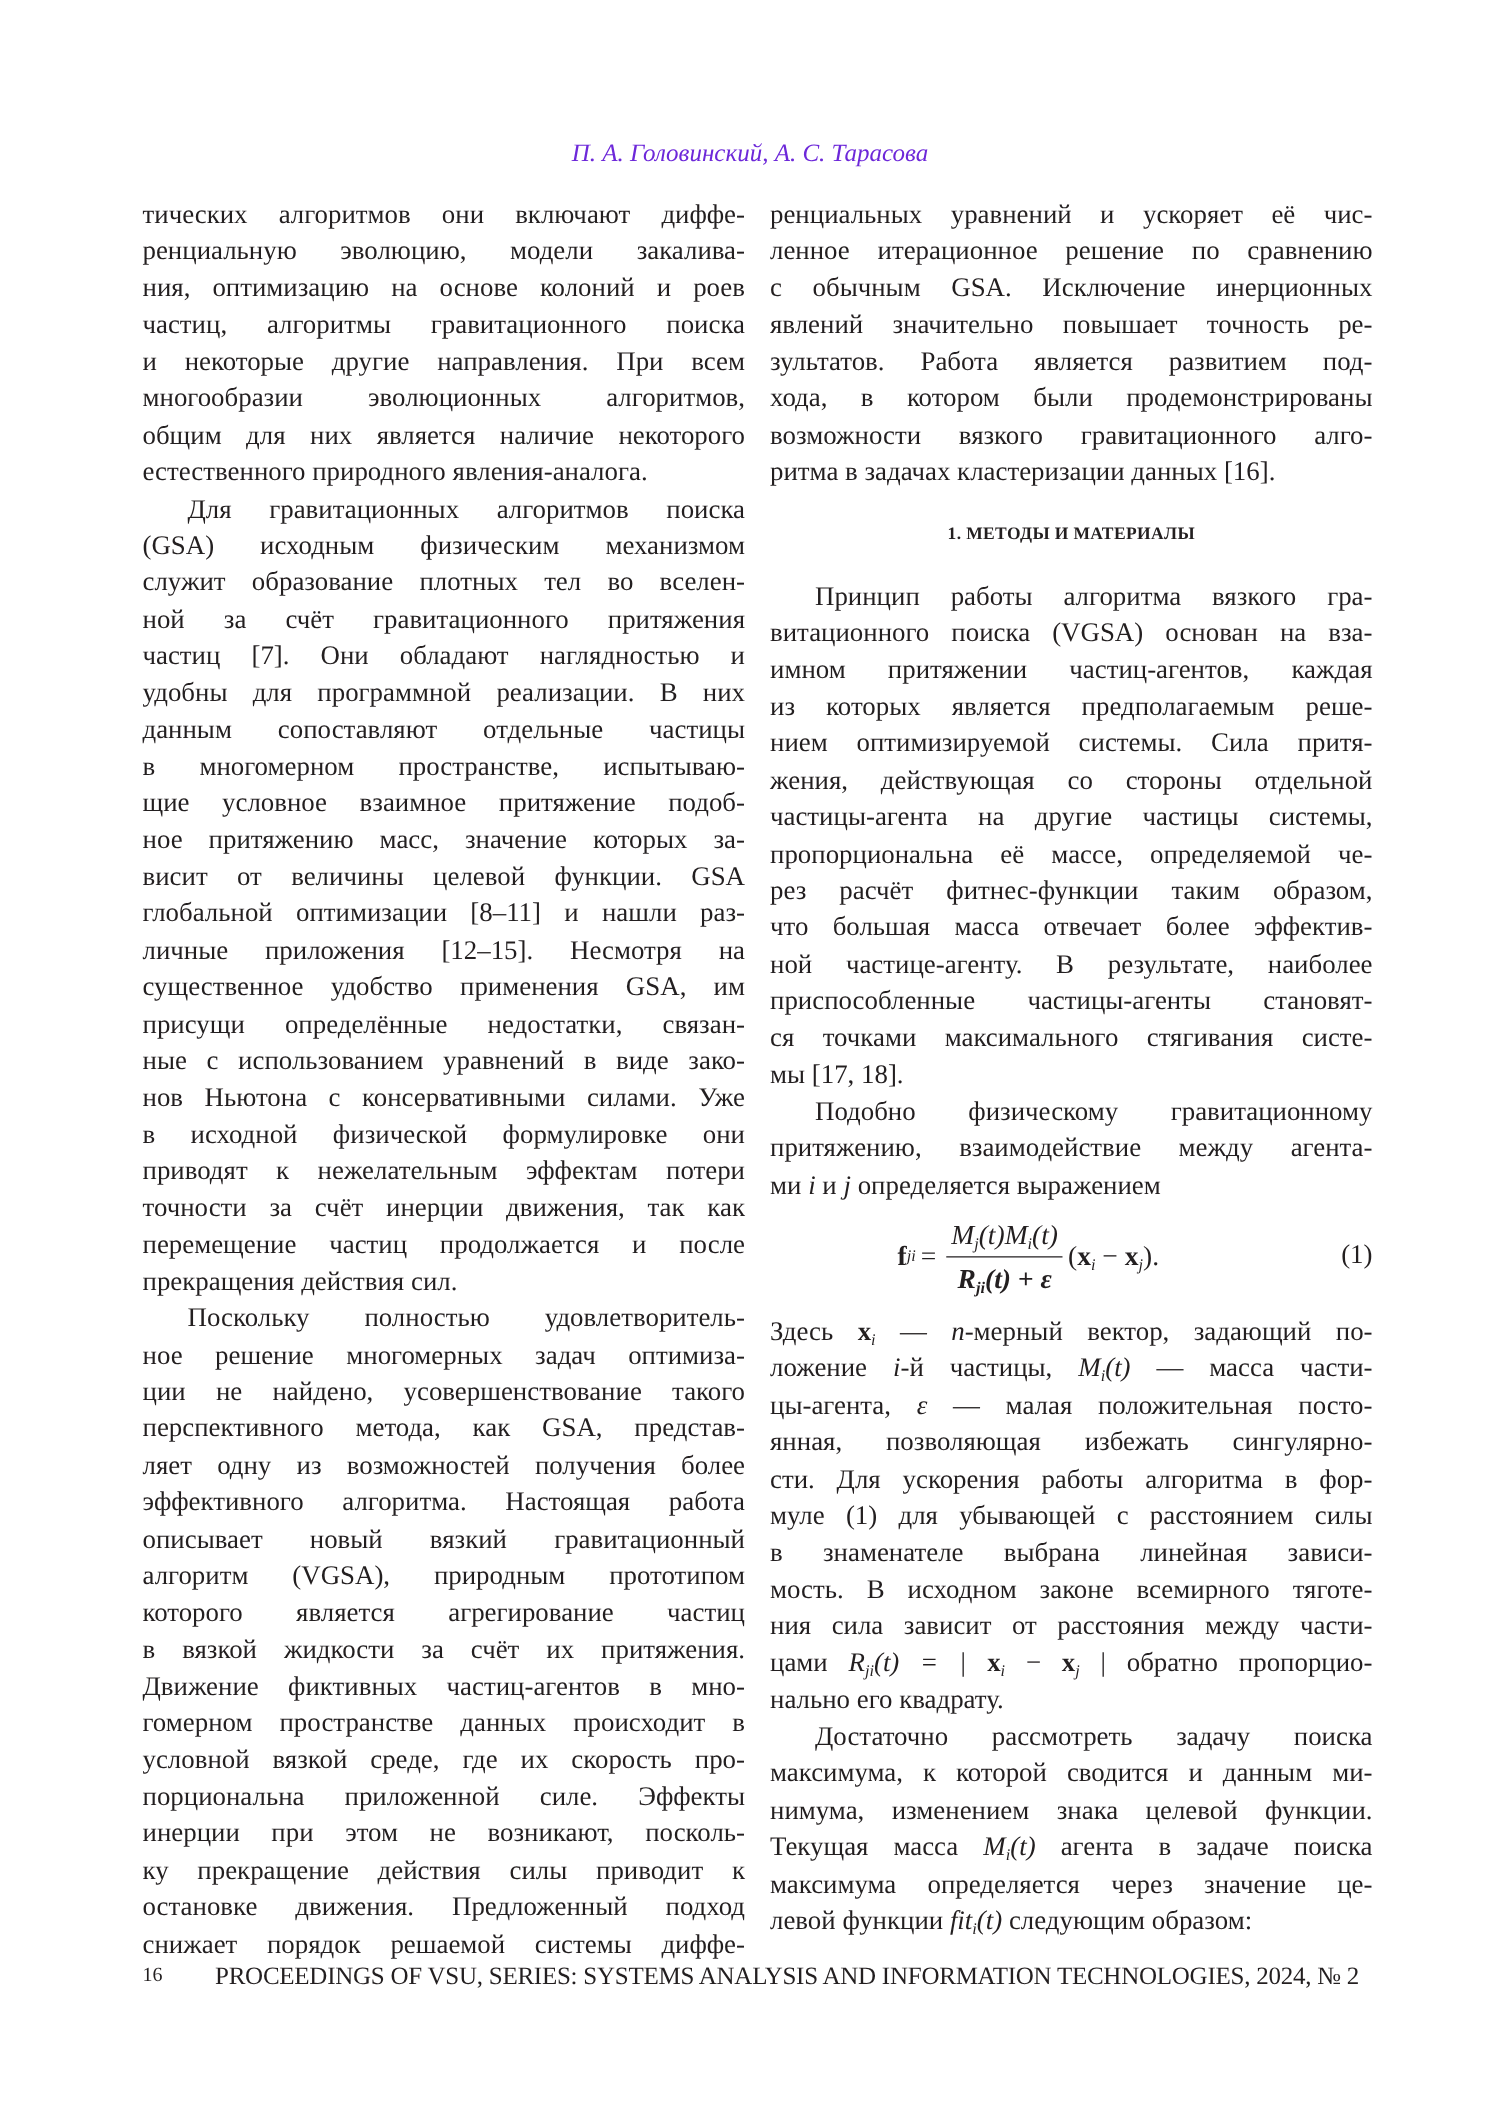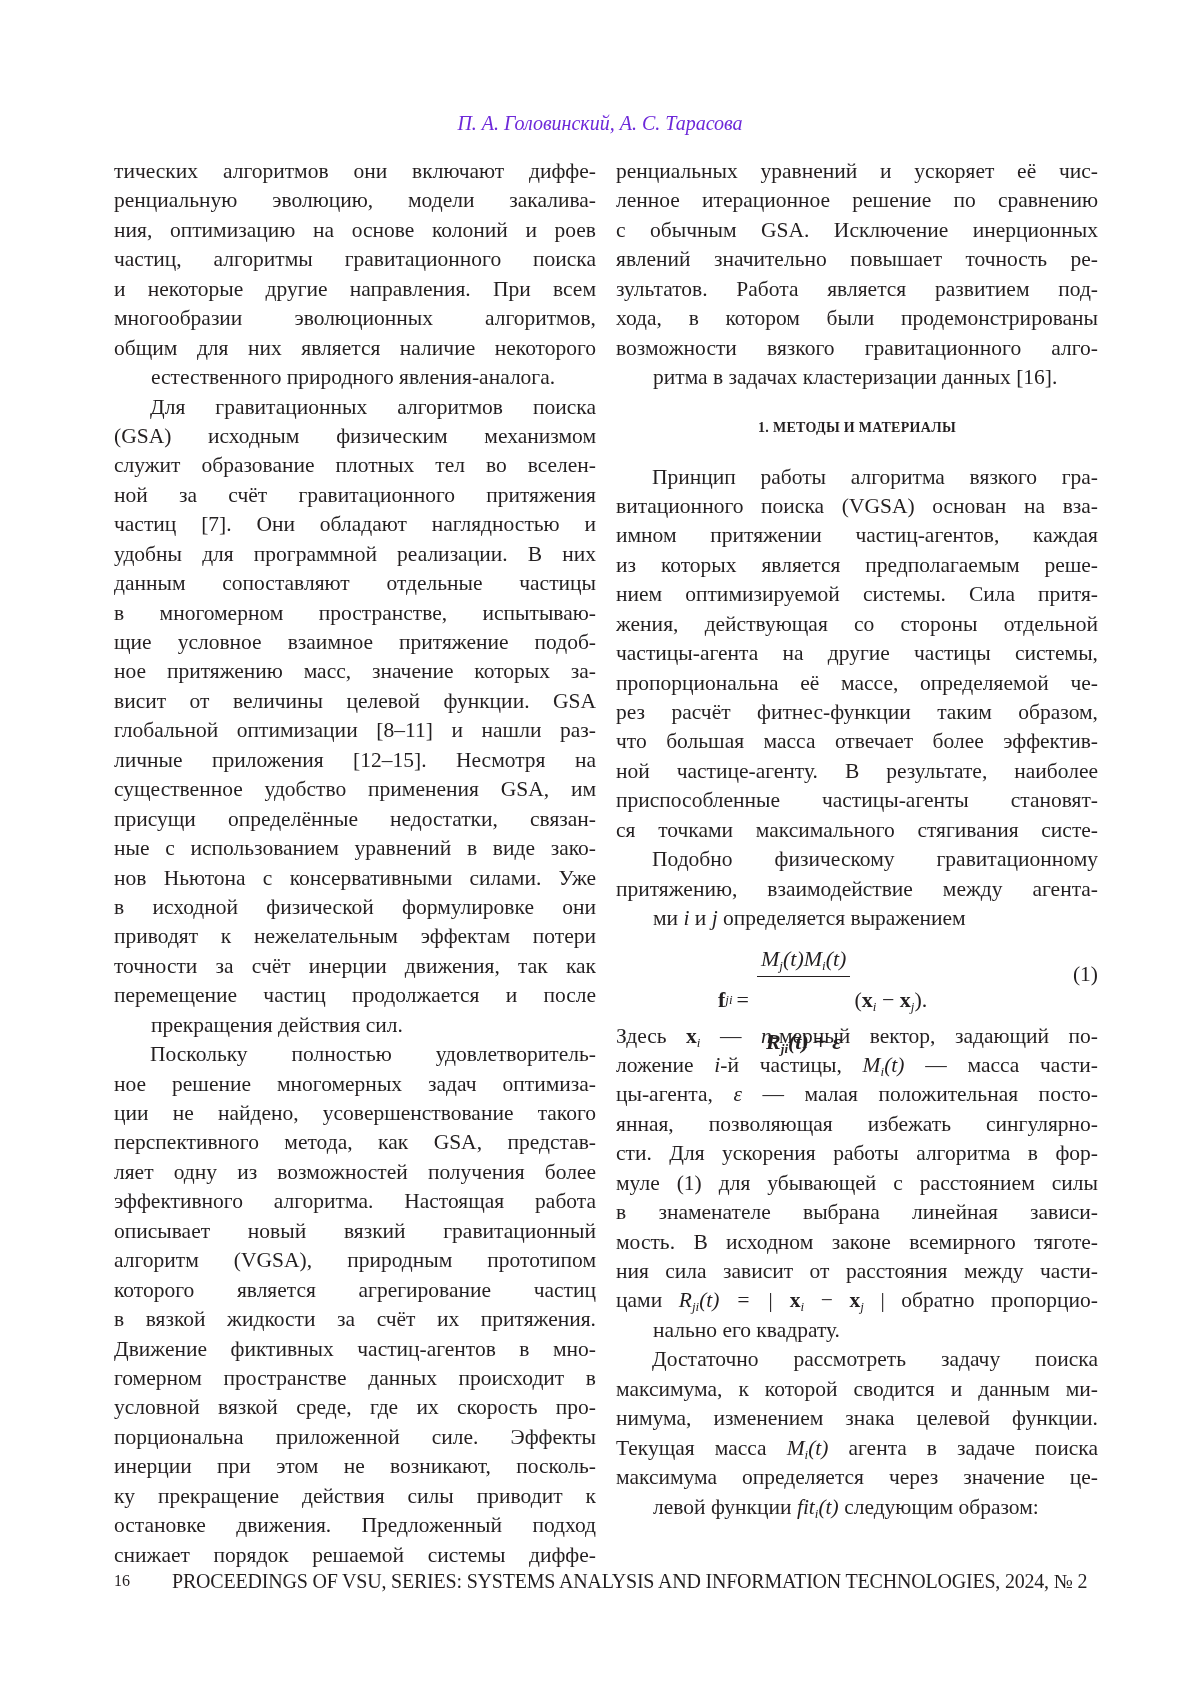--- a/index.html
+++ b/index.html
@@ -5,30 +5,30 @@
   html, body { margin: 0; padding: 0; background: #ffffff; }
   body { width: 1200px; height: 1697px; position: relative; overflow: hidden;
          font-family: "Liberation Serif", "DejaVu Serif", serif; color: #231f20; }
   .running-head { position: absolute; top: 112px; left: 0; width: 1200px; text-align: center;
                   font-style: italic; font-size: 20px; color: #6d28d9; }
   .col { position: absolute; top: 157px; width: 482px; }
   .col.left { left: 114px; }
   .col.right { left: 616px; }
   .ln { height: 29.45px; line-height: 29.45px; font-size: 21.5px; white-space: nowrap;
         text-align: justify; text-align-last: justify; overflow: visible; }
-  .ln.last { text-align-last: left; margin-left: 37px; }
+  .ln.last { text-align-last: left; }
   .ln.indent { text-indent: 36px; }
   .heading { font-weight: bold; font-size: 14px; text-align: center; height: 58px; line-height: 58px;
              margin-top: 6px; margin-bottom: 6px; letter-spacing: 0.3px; }
   .math { font-style: italic; font-family: "Liberation Serif", "DejaVu Serif", serif; }
   .bold { font-weight: bold; font-style: normal; }
   sub { font-size: 13px; vertical-align: -4px; line-height: 0; font-style: italic; }
   .equation { position: relative; height: 76px; margin-top: 6px; margin-bottom: 6px; }
   .eq-body { position: absolute; left: 102px; top: 4px; display: flex; align-items: center; font-size: 22px; }
-  .frac { display: inline-flex; flex-direction: column; align-items: center; margin: 0 4px; gap: 48px; }
+  .frac { display: inline-flex; flex-direction: column; align-items: center; margin: 0 4px; }
   .frac .num { padding: 0 4px 2px 4px; border-bottom: 1.5px solid #231f20; line-height: 30px; }
   .frac .den { padding: 2px 4px 0 4px; line-height: 30px; font-weight: bold; }
   .eq-number { position: absolute; right: 0; top: 22px; font-size: 21.5px; }
   .footer { position: absolute; top: 1566px; left: 114px; width: 982px; height: 30px; font-size: 20px;
             display: flex; align-items: center; }
   .page-num { font-size: 16px; width: 58px; }
   .journal { letter-spacing: -0.2px; }
 </style>
 </head>
 <body>
@@ -104,20 +104,21 @@
   <div class="ln">из которых является предполагаемым реше-</div>
   <div class="ln">нием оптимизируемой системы. Сила притя-</div>
   <div class="ln">жения, действующая со стороны отдельной</div>
   <div class="ln">частицы-агента на другие частицы системы,</div>
   <div class="ln">пропорциональна её массе, определяемой че-</div>
   <div class="ln">рез расчёт фитнес-функции таким образом,</div>
   <div class="ln">что большая масса отвечает более эффектив-</div>
   <div class="ln">ной частице-агенту. В результате, наиболее</div>
   <div class="ln">приспособленные частицы-агенты становят-</div>
   <div class="ln">ся точками максимального стягивания систе-</div>
+  <div class="ln last">мы [17, 18].</div>
 
   <div class="ln indent">Подобно физическому гравитационному</div>
   <div class="ln">притяжению, взаимодействие между агента-</div>
   <div class="ln last"><span>ми </span><span class="math">i</span><span> и </span><span class="math">j</span><span> определяется выражением</span></div>
 
   <div class="equation">
     <div class="eq-body">
       <span class="bold"><span>f</span></span>
         <sub>ji</sub>
       <span style="margin:0 4px;">=</span>

